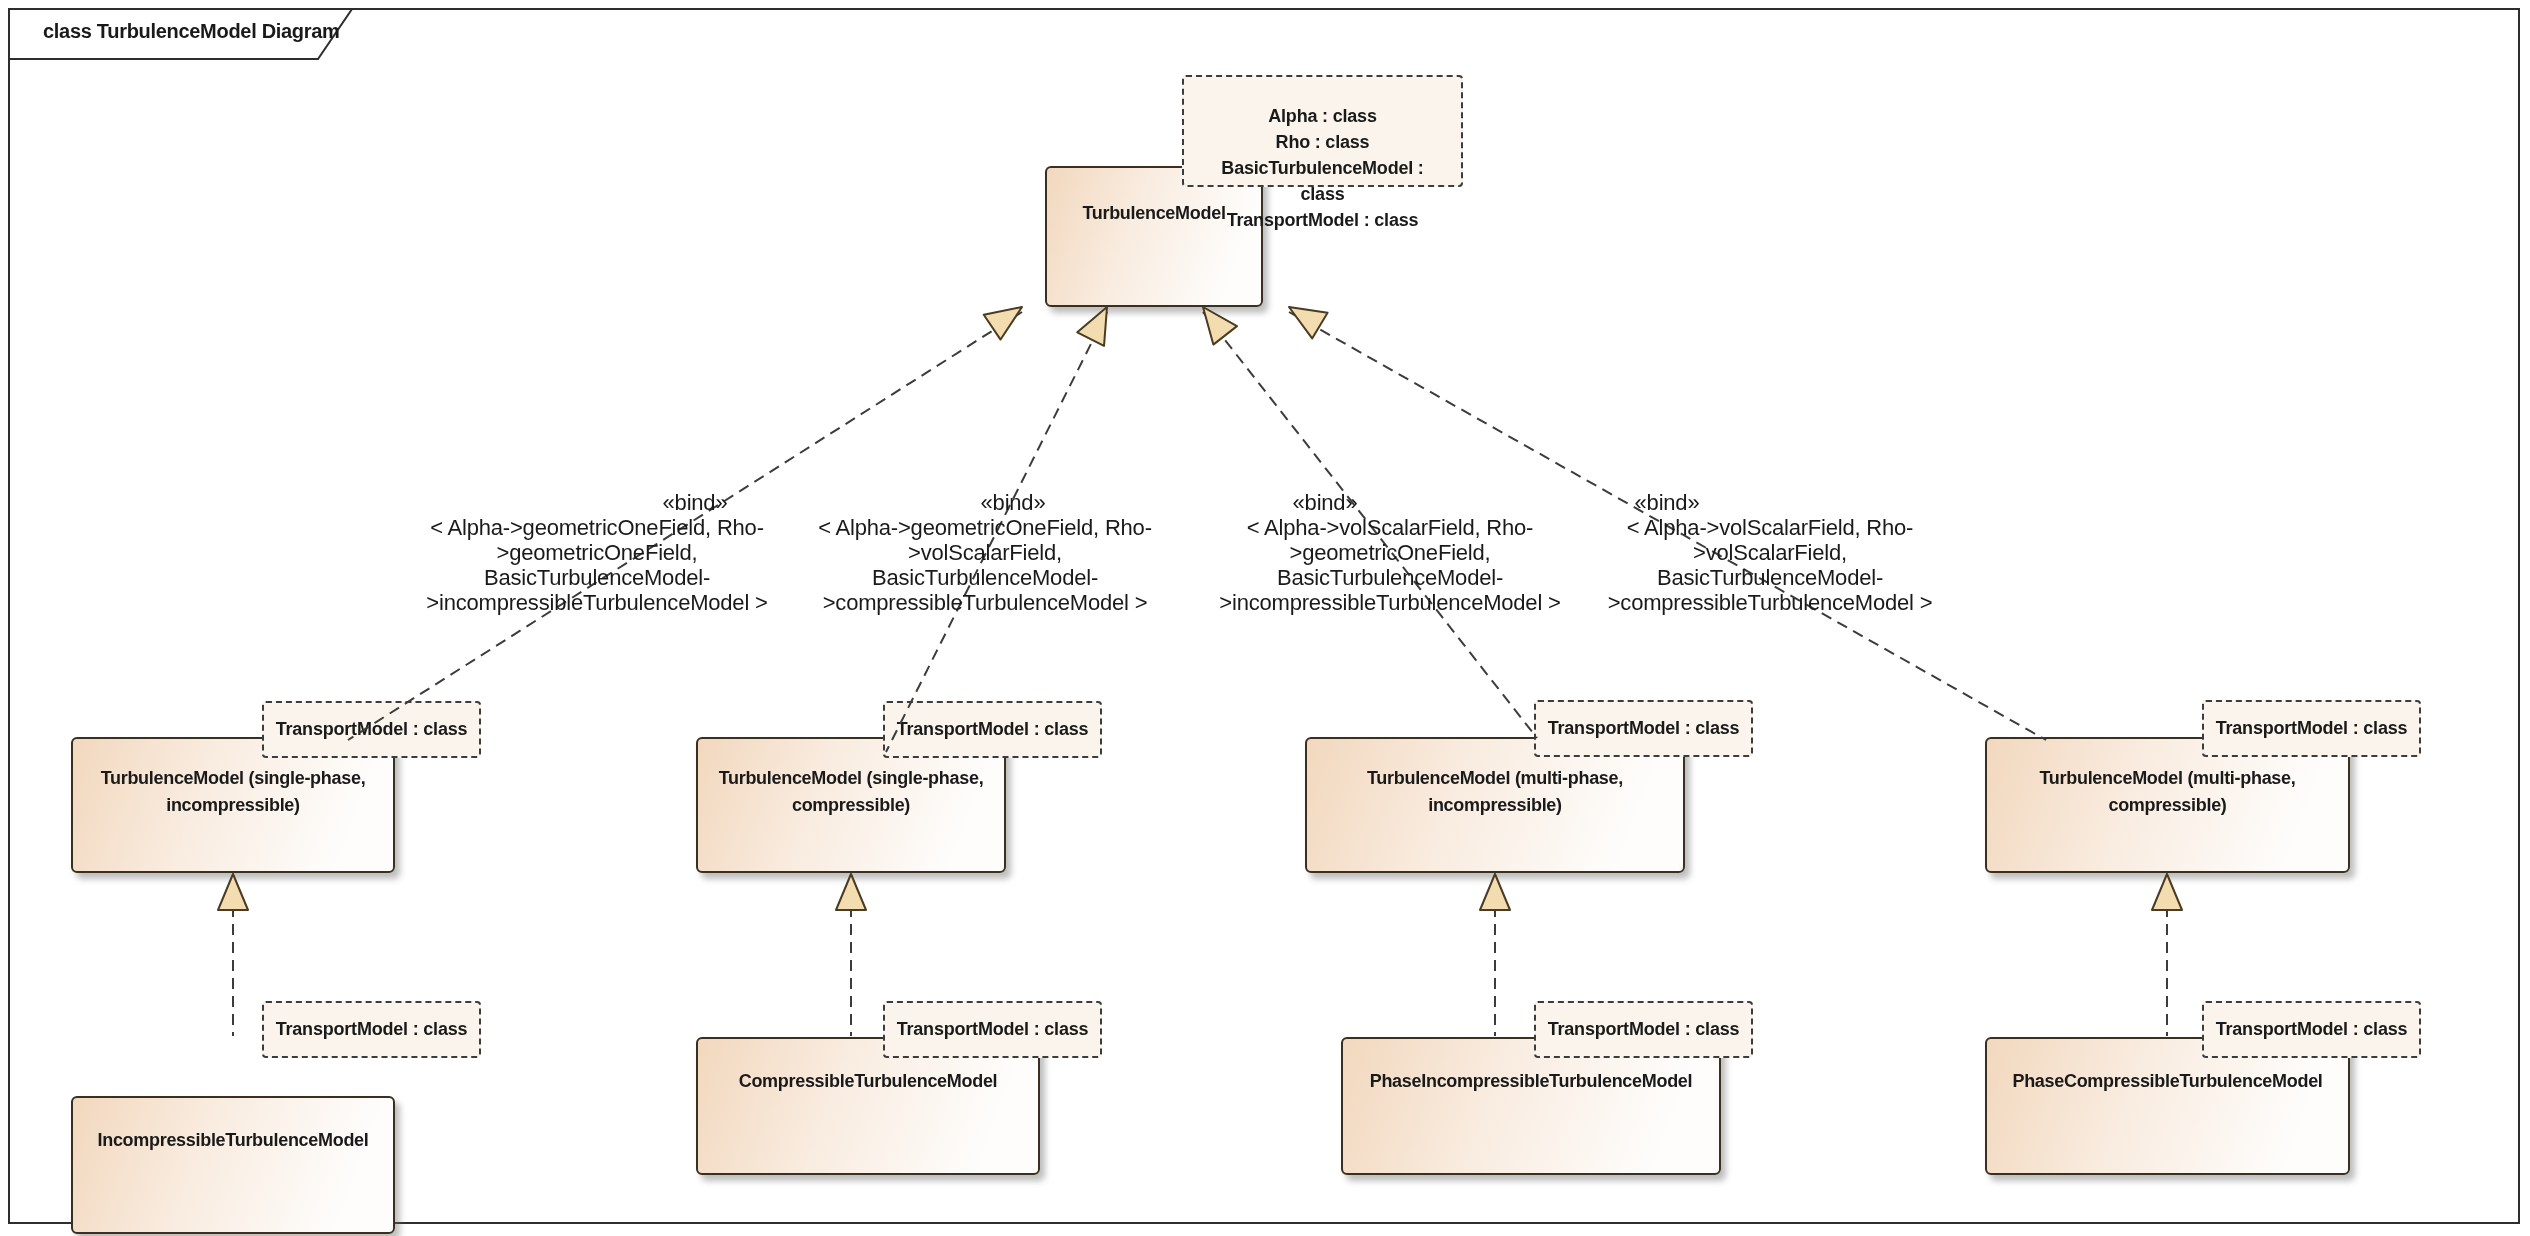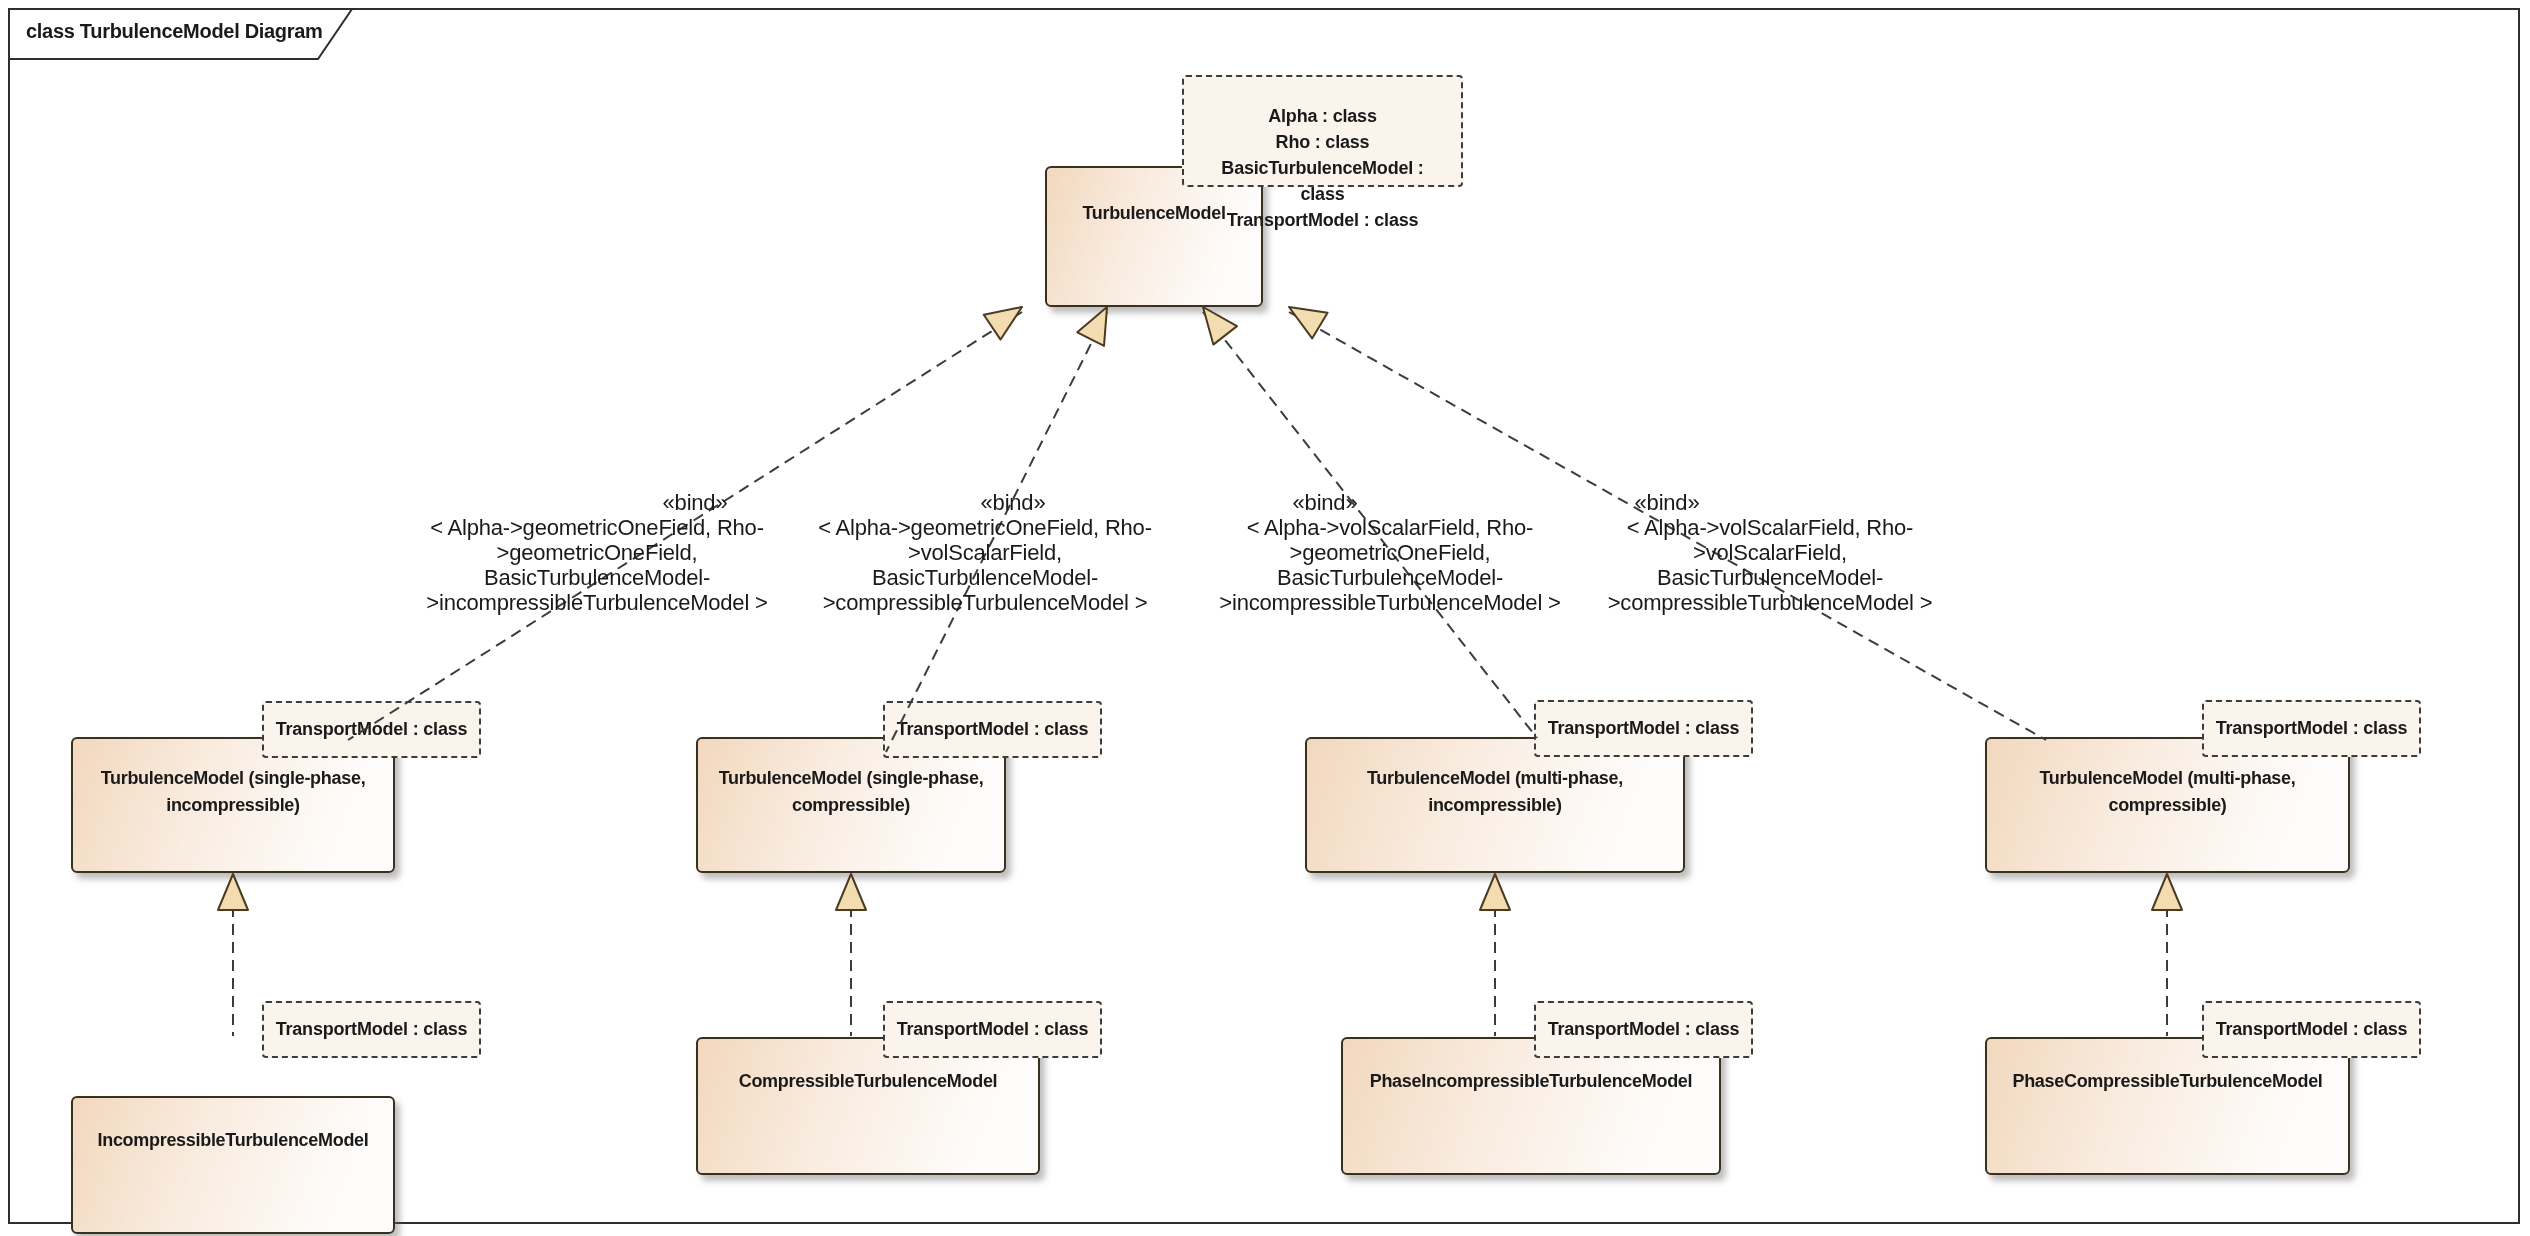--- a/index.html
+++ b/index.html
@@ -21,21 +21,21 @@
     background:var(--canvas_bg);
     font-family:"Liberation Sans",sans-serif;
     color:var(--text_color);
   }
   .frame{
     position:absolute;left:8px;top:8px;width:2512px;height:1216px;
     border:2px solid var(--frame_border);background:var(--canvas_bg);
   }
   .tab-shape{position:absolute;left:0;top:0;z-index:4;pointer-events:none;}
   .tab-label{
-    position:absolute;left:26px;top:20px;z-index:5;
+    position:absolute;left:43px;top:20px;z-index:5;
     font-size:20px;font-weight:bold;letter-spacing:-0.3px;
   }
   .class-box{
     position:absolute;z-index:2;
     border:2px solid var(--box_border);border-radius:6px;
     background:linear-gradient(110deg,var(--box_fill_start) 0%,var(--box_fill_mid) 40%,var(--box_fill_end) 85%);
     box-shadow:5px 6px 6px rgba(110,110,110,0.45);
     text-align:center;
   }
   .class-title{

